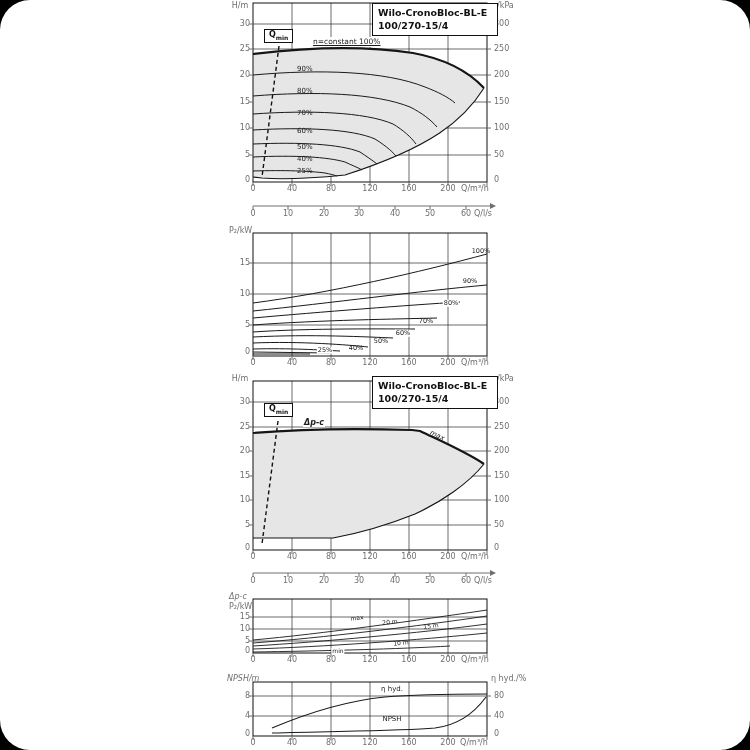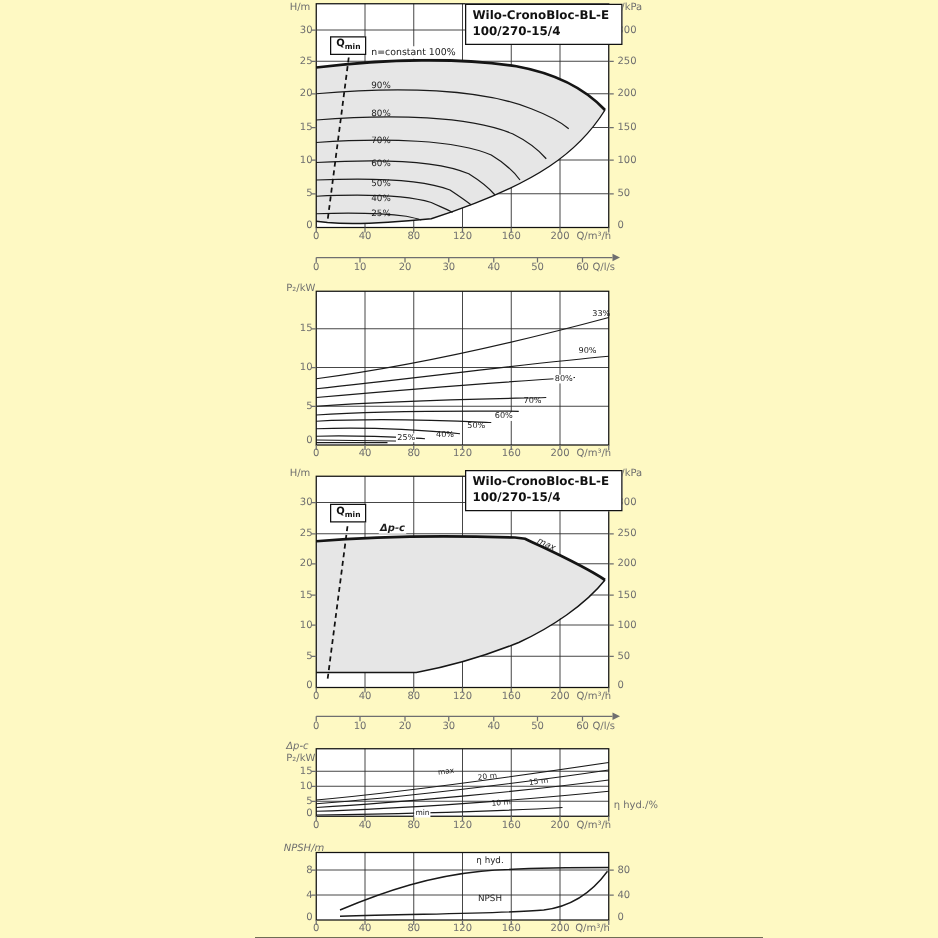--- a/index.html
+++ b/index.html
@@ -1,35 +1,35 @@
 <!DOCTYPE html>
 <html><head>
 <meta charset="utf-8">
 <style>
   html,body{margin:0;padding:0;background:#000;}
-  #stage{position:relative;width:750px;height:750px;background:#fef9c3;overflow:hidden;
-         font-family:"DejaVu Sans",sans-serif;}
+  #stage{position:relative;width:750px;height:750px;background:#ffffff;overflow:hidden;
+         font-family:"DejaVu Sans",sans-serif;border-radius:30px;}
   svg{position:absolute;left:0;top:0;}
   .lab{position:absolute;color:#6f6f6f;font-size:8px;line-height:1;white-space:nowrap;
        font-family:"DejaVu Sans",sans-serif;}
   .c{transform:translate(-50%,-50%);}
   .r{transform:translate(-100%,-50%);}
   .lft{transform:translate(0,-50%);}
   .dark{color:#1c1c1c;}
   .s7{font-size:7px;}
   .s65{font-size:6.5px;}
   .s6{font-size:6px;}
   .wbg{background:#fff;padding:0 1px;}
   .it{font-style:italic;}
   .b{font-weight:bold;}
   .box{position:absolute;background:#fff;border:1px solid #111;color:#111;}
   .title-box{font-weight:bold;font-size:9.5px;line-height:1.4;padding:2px 5px;}
   .qmin-box{font-weight:bold;font-size:8px;padding:1px 4px;line-height:1;}
   .qmin-box sub{font-size:6px;}
-  .nbox{position:absolute;background:#fff;color:#1c1c1c;font-size:7.5px;padding:1px 3px;line-height:1;}
+  .nbox{position:absolute;background:#fff;color:#1c1c1c;font-size:7.5px;padding:1px 19px;line-height:1;text-decoration:underline;}
 </style>
 </head>
 <body>
 
 <div id="stage">
 
 <svg width="750" height="750" viewBox="0 0 750 750">
 
   <g fill="#ffffff">
     <rect x="253" y="3" width="234" height="179"></rect>
@@ -170,21 +170,21 @@
 <span class="lab r" style="left:250px;top:294px;">10</span>
 <span class="lab r" style="left:250px;top:325px;">5</span>
 <span class="lab r" style="left:250px;top:352px;">0</span>
 <span class="lab c" style="left:253px;top:363px;">0</span>
 <span class="lab c" style="left:292px;top:363px;">40</span>
 <span class="lab c" style="left:331px;top:363px;">80</span>
 <span class="lab c" style="left:370px;top:363px;">120</span>
 <span class="lab c" style="left:409px;top:363px;">160</span>
 <span class="lab c" style="left:448px;top:363px;">200</span>
 <span class="lab c" style="left:475px;top:363px;">Q/m³/h</span>
-<span class="lab c dark s65" style="left:481px;top:251px;">33%</span>
+<span class="lab c dark s65" style="left:481px;top:251px;">100%</span>
 <span class="lab c dark s65" style="left:470px;top:281px;">90%</span>
 <span class="lab c dark s65 wbg" style="left:451px;top:303px;">80%</span>
 <span class="lab c dark s65" style="left:426px;top:321px;">70%</span>
 <span class="lab c dark s65 wbg" style="left:403px;top:333px;">60%</span>
 <span class="lab c dark s65" style="left:381px;top:341px;">50%</span>
 <span class="lab c dark s65" style="left:356px;top:348px;">40%</span>
 <span class="lab c dark s65 wbg" style="left:325px;top:350px;">25%</span>
 
 <span class="lab c" style="left:240px;top:379px;">H/m</span>
 <span class="lab r" style="left:250px;top:402px;">30</span>
@@ -242,21 +242,21 @@
 <span class="lab dark s6" style="left:357px;top:618px;transform:translate(-50%,-50%) rotate(-7deg);">max</span>
 <span class="lab dark s6" style="left:390px;top:622px;transform:translate(-50%,-50%) rotate(-7deg);">20 m</span>
 <span class="lab dark s6" style="left:431px;top:626px;transform:translate(-50%,-50%) rotate(-7deg);">15 m</span>
 <span class="lab dark s6" style="left:401px;top:643px;transform:translate(-50%,-50%) rotate(-5deg);">10 m</span>
 <span class="lab c dark s6 wbg" style="left:338px;top:651px;">min</span>
 
 <span class="lab lft" style="left:227px;top:679px;font-style:italic;">NPSH/m</span>
 <span class="lab r" style="left:250px;top:696px;">8</span>
 <span class="lab r" style="left:250px;top:716px;">4</span>
 <span class="lab r" style="left:250px;top:734px;">0</span>
-<span class="lab lft" style="left:491px;top:644px;">η hyd./%</span>
+<span class="lab lft" style="left:491px;top:679px;">η hyd./%</span>
 <span class="lab lft" style="left:494px;top:696px;">80</span>
 <span class="lab lft" style="left:494px;top:716px;">40</span>
 <span class="lab lft" style="left:494px;top:734px;">0</span>
 <span class="lab c" style="left:253px;top:743px;">0</span>
 <span class="lab c" style="left:292px;top:743px;">40</span>
 <span class="lab c" style="left:331px;top:743px;">80</span>
 <span class="lab c" style="left:370px;top:743px;">120</span>
 <span class="lab c" style="left:409px;top:743px;">160</span>
 <span class="lab c" style="left:448px;top:743px;">200</span>
 <span class="lab c" style="left:474px;top:743px;">Q/m³/h</span>

